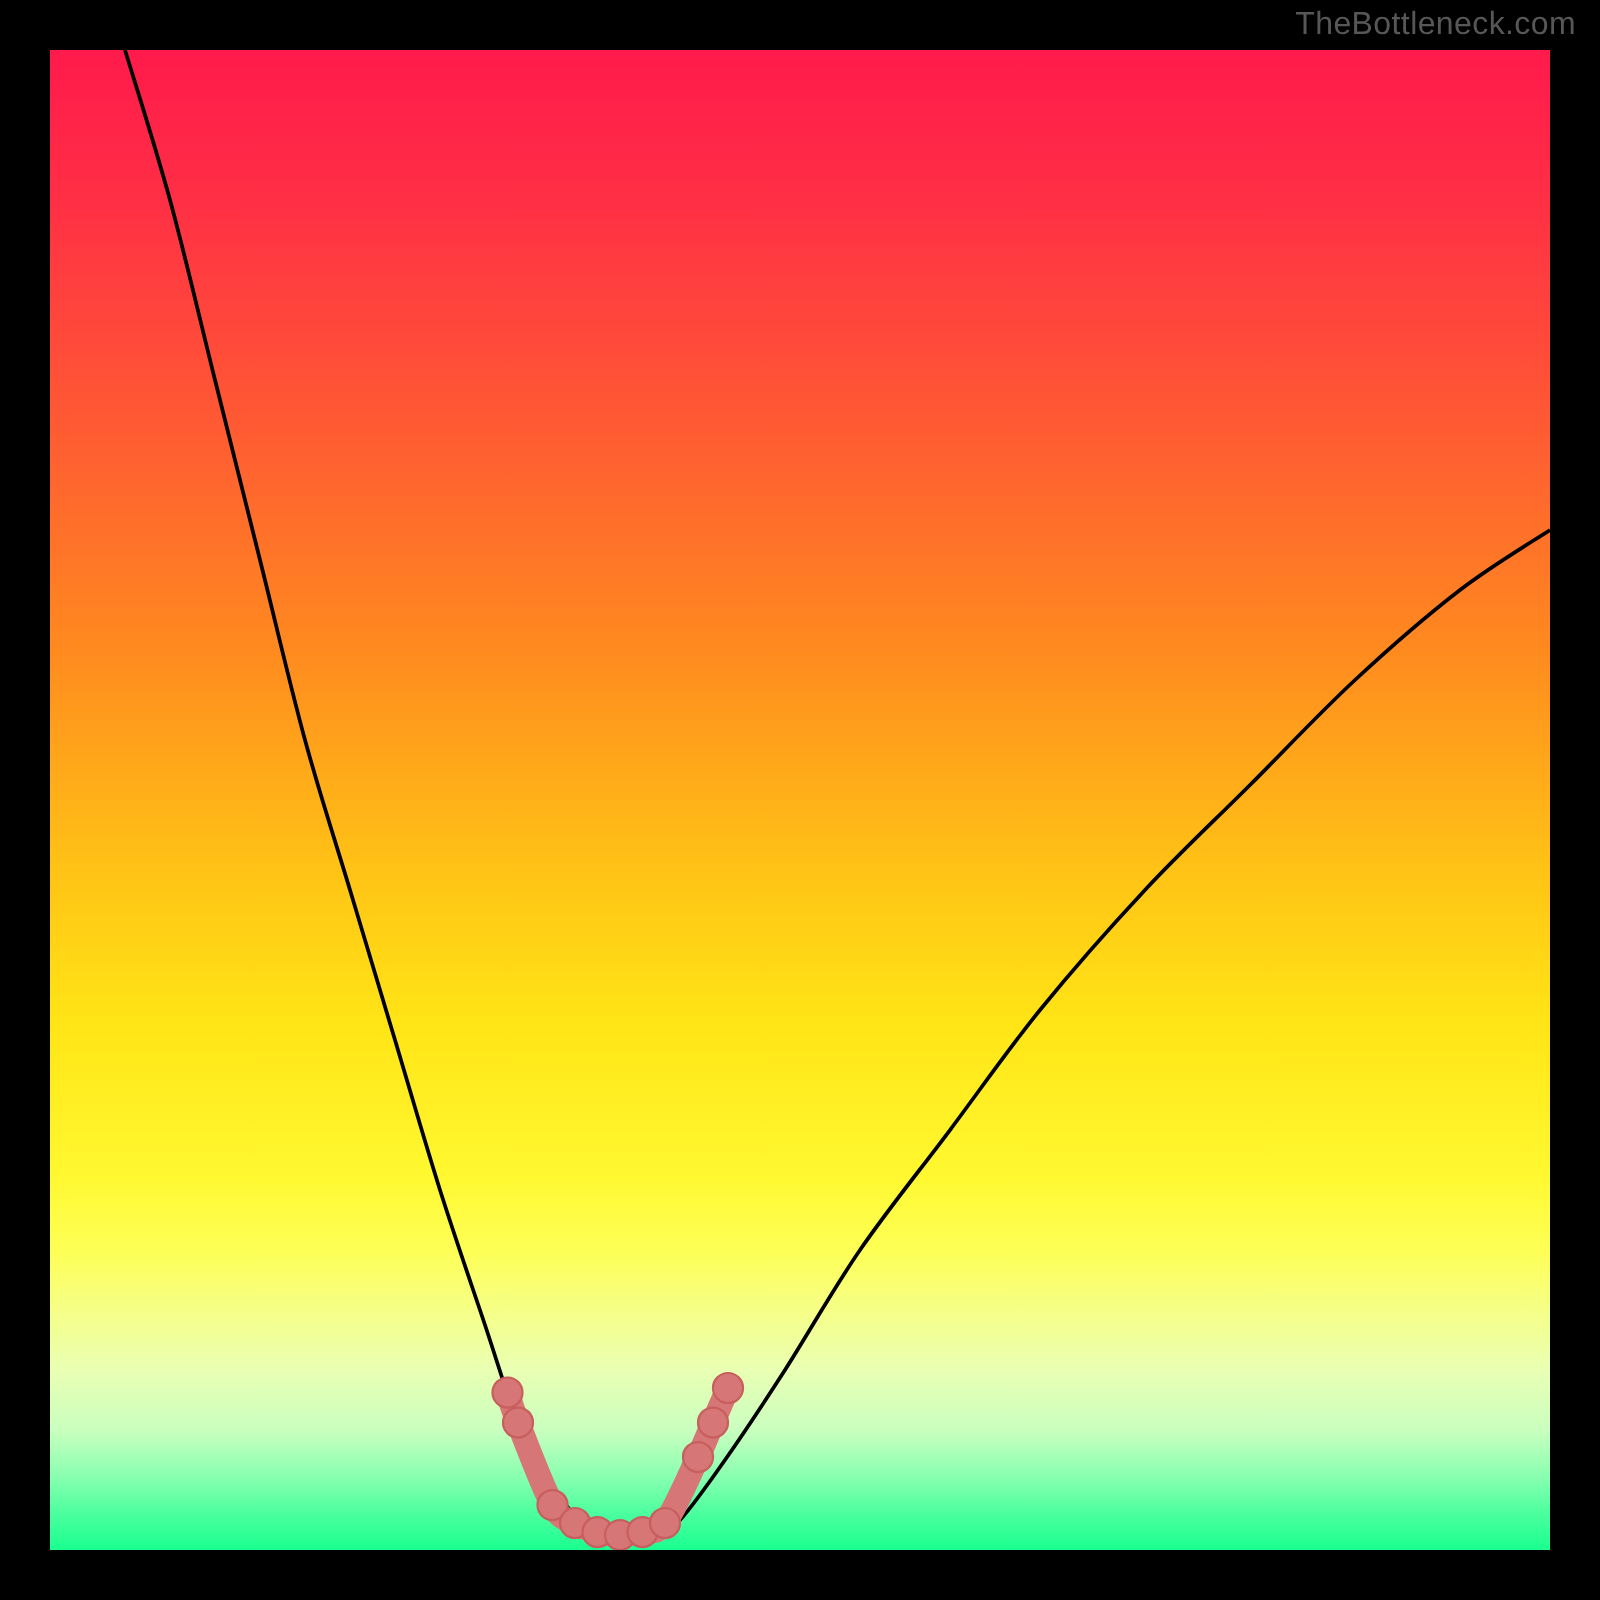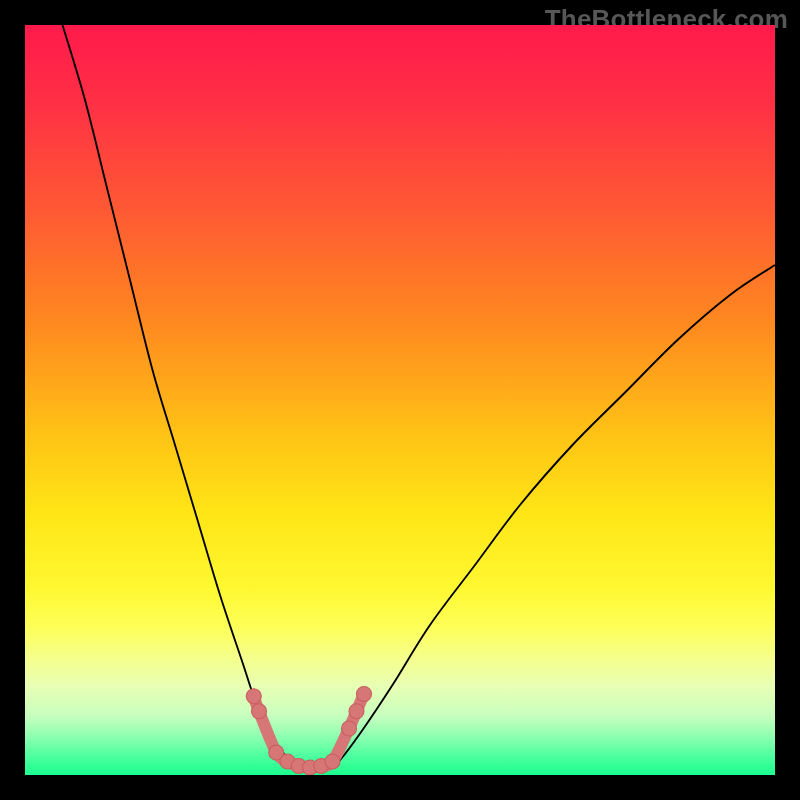--- a/index.html
+++ b/index.html
@@ -26,22 +26,22 @@
   svg.curves {
     position: absolute;
     inset: 0;
     width: 100%;
     height: 100%;
   }
   .watermark {
     position: absolute;
     top: 4px;
     right: 12px;
-    font-size: 26px;
-    font-weight: 700;
+    font-size: 16px;
+    font-weight: 400;
     color: #575757;
     letter-spacing: 0.2px;
   }
 </style>
 </head>
 <body>
 
 <div class="watermark">TheBottleneck.com</div>
 
 <div class="plot-area">

